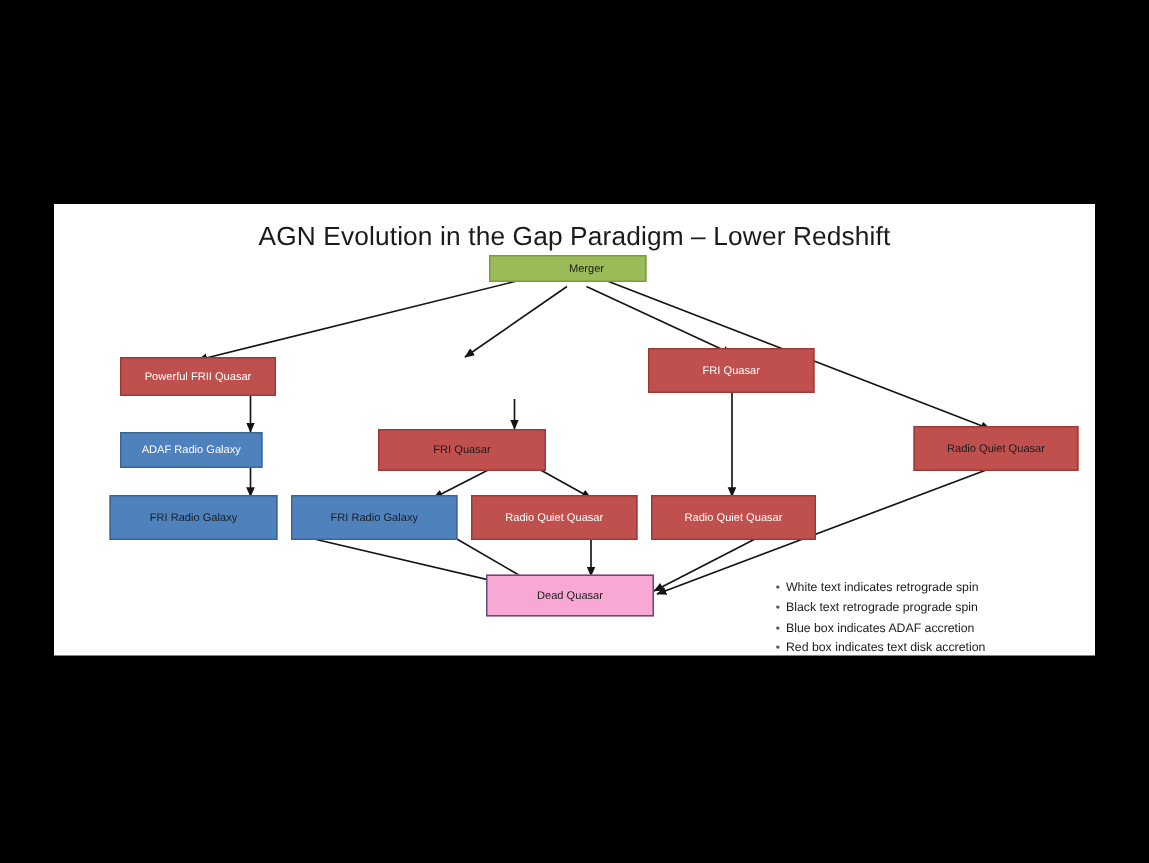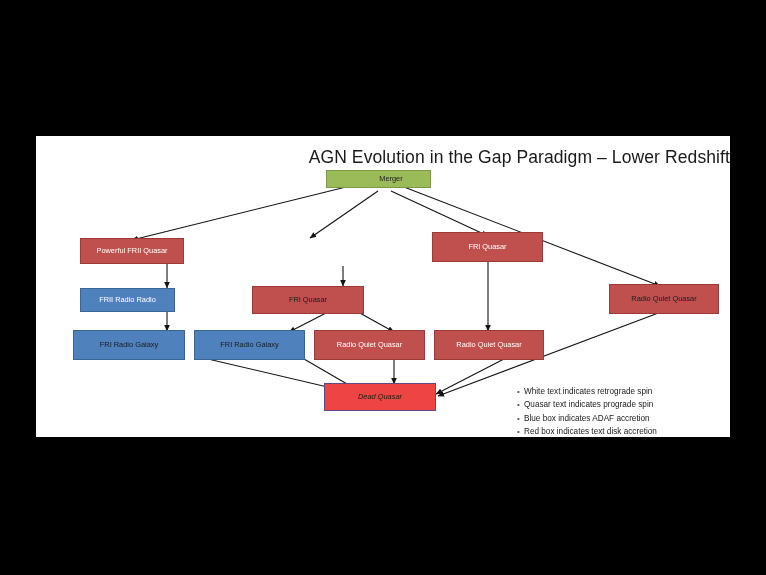--- a/index.html
+++ b/index.html
@@ -26,21 +26,21 @@
     width: 694px;
     height: 301px;
     background: #ffffff;
     overflow: hidden;
   }
   #slide-title {
     position: absolute;
     left: 0;
     top: 11px;
     width: 694px;
-    text-align: right;
+    text-align: center;
     font-size: 17.5px;
     color: #1a1a1a;
     letter-spacing: 0.1px;
     white-space: nowrap;
   }
   .node {
     position: absolute;
     box-sizing: border-box;
     display: flex;
     align-items: center;
@@ -58,23 +58,22 @@
   }
   .blue {
     background: #4f81bd;
     border-color: #3a6694;
   }
   .green {
     background: #9bbb59;
     border-color: #7b9a41;
   }
   .purple {
-    background: #ef4444;
+    background: #f9a8d4;
     border-color: #63497f;
-    font-style: italic;
   }
   .t-white { color: #ffffff; }
   .t-black { color: #1b1b1b; }
 
   #edges {
     position: absolute;
     left: 0;
     top: 0;
     width: 694px;
     height: 301px;
@@ -159,21 +158,21 @@
     <div class="node red t-white" style="left:44px; top:102px; width:104px; height:26px;">
       <span>Powerful FRII Quasar</span>
     </div>
 
 
     <div class="node red t-white" style="left:396px; top:96px; width:111px; height:30px;">
       <span>FRI Quasar</span>
     </div>
 
     <div class="node blue t-white" style="left:44px; top:152px; width:95px; height:24px;">
-      <span>FRII Radio Radio</span>
+      <span>ADAF Radio Galaxy</span>
     </div>
 
     <div class="node red t-black" style="left:216px; top:150px; width:112px; height:28px;">
       <span>FRI Quasar</span>
     </div>
 
     <div class="node red t-black" style="left:573px; top:148px; width:110px; height:30px;">
       <span>Radio Quiet Quasar</span>
     </div>
 
@@ -197,21 +196,21 @@
       <span>Dead Quasar</span>
     </div>
 
     <div id="legend">
       <div class="legend-row">
         <span class="legend-bullet">•</span>
         <span class="legend-text">White text indicates retrograde spin</span>
       </div>
       <div class="legend-row">
         <span class="legend-bullet">•</span>
-        <span class="legend-text">Quasar text indicates prograde spin</span>
+        <span class="legend-text">Black text retrograde prograde spin</span>
       </div>
       <div class="legend-row">
         <span class="legend-bullet">•</span>
         <span class="legend-text">Blue box indicates ADAF accretion</span>
       </div>
       <div class="legend-row">
         <span class="legend-bullet">•</span>
         <span class="legend-text">Red box indicates text disk accretion</span>
       </div>
     </div>

